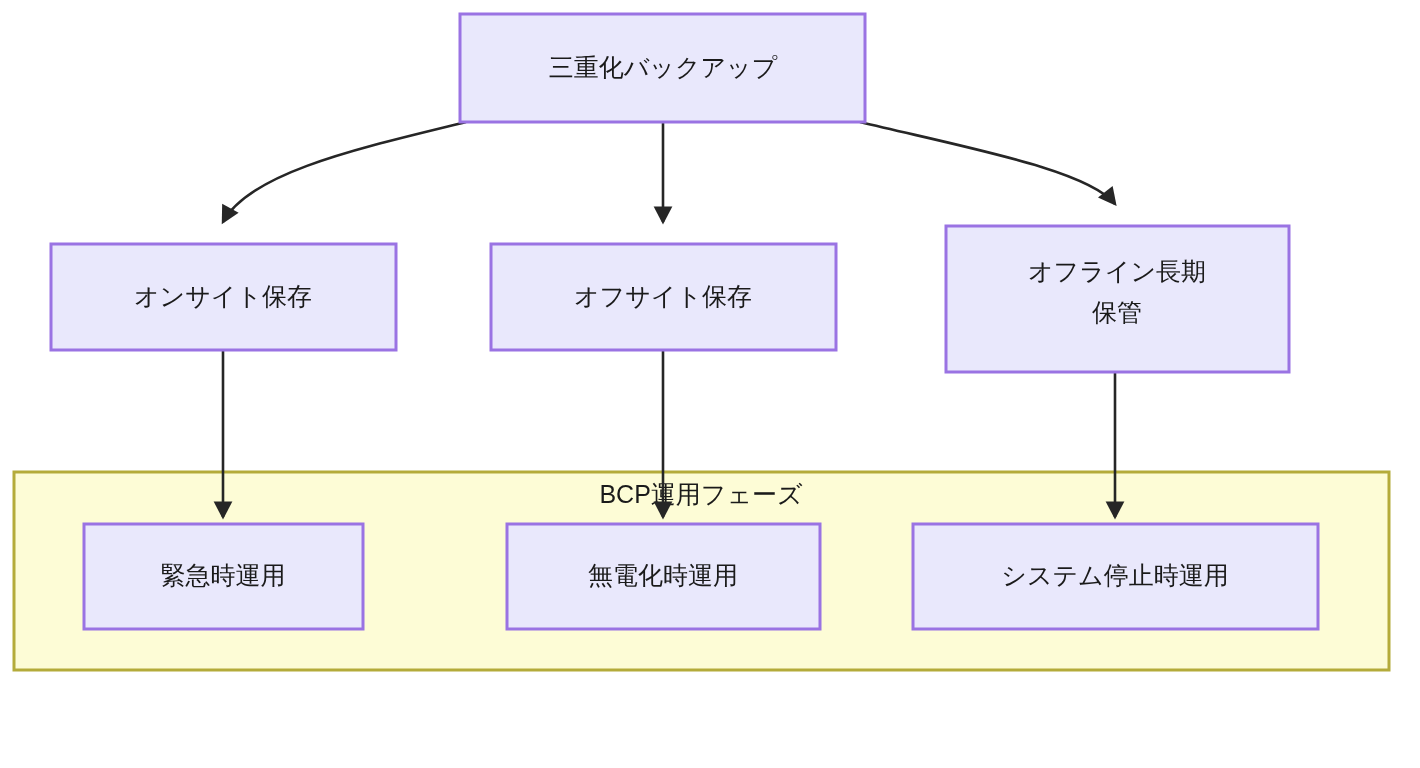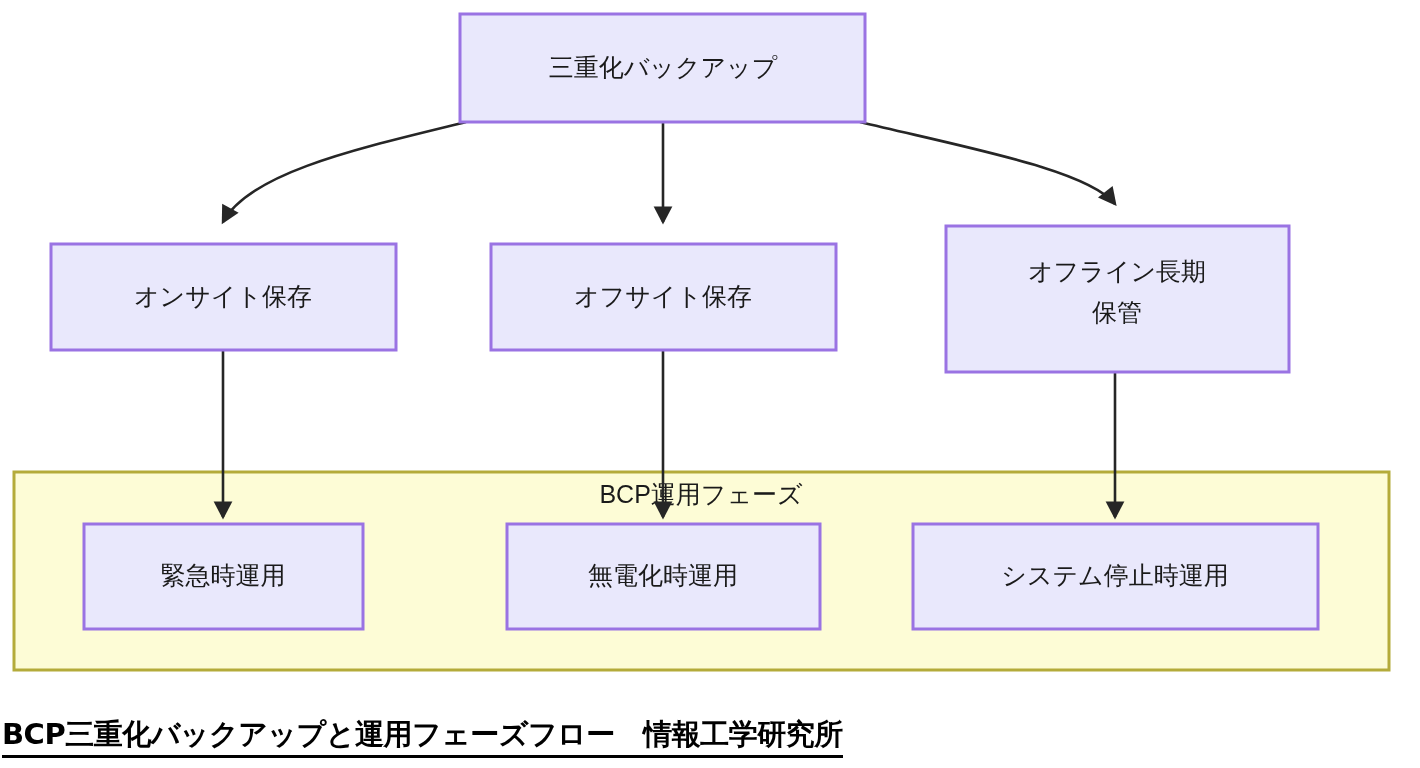--- a/index.html
+++ b/index.html
@@ -142,17 +142,14 @@
       <text class="node-label" x="663" y="577">無電化時運用</text>
     </g>
 
     <g>
       <rect class="node-rect" x="913" y="524" width="405" height="105"></rect>
       <text class="node-label" x="1115" y="577">システム停止時運用</text>
     </g>
 
   </svg>
 
-  <div class="caption-wrap">
-    <span class="caption-text">BCP三重化バックアップと運用フェーズフロー　情報工学研究所</span>
-  </div>
 
 </div>
 
 </body></html>

